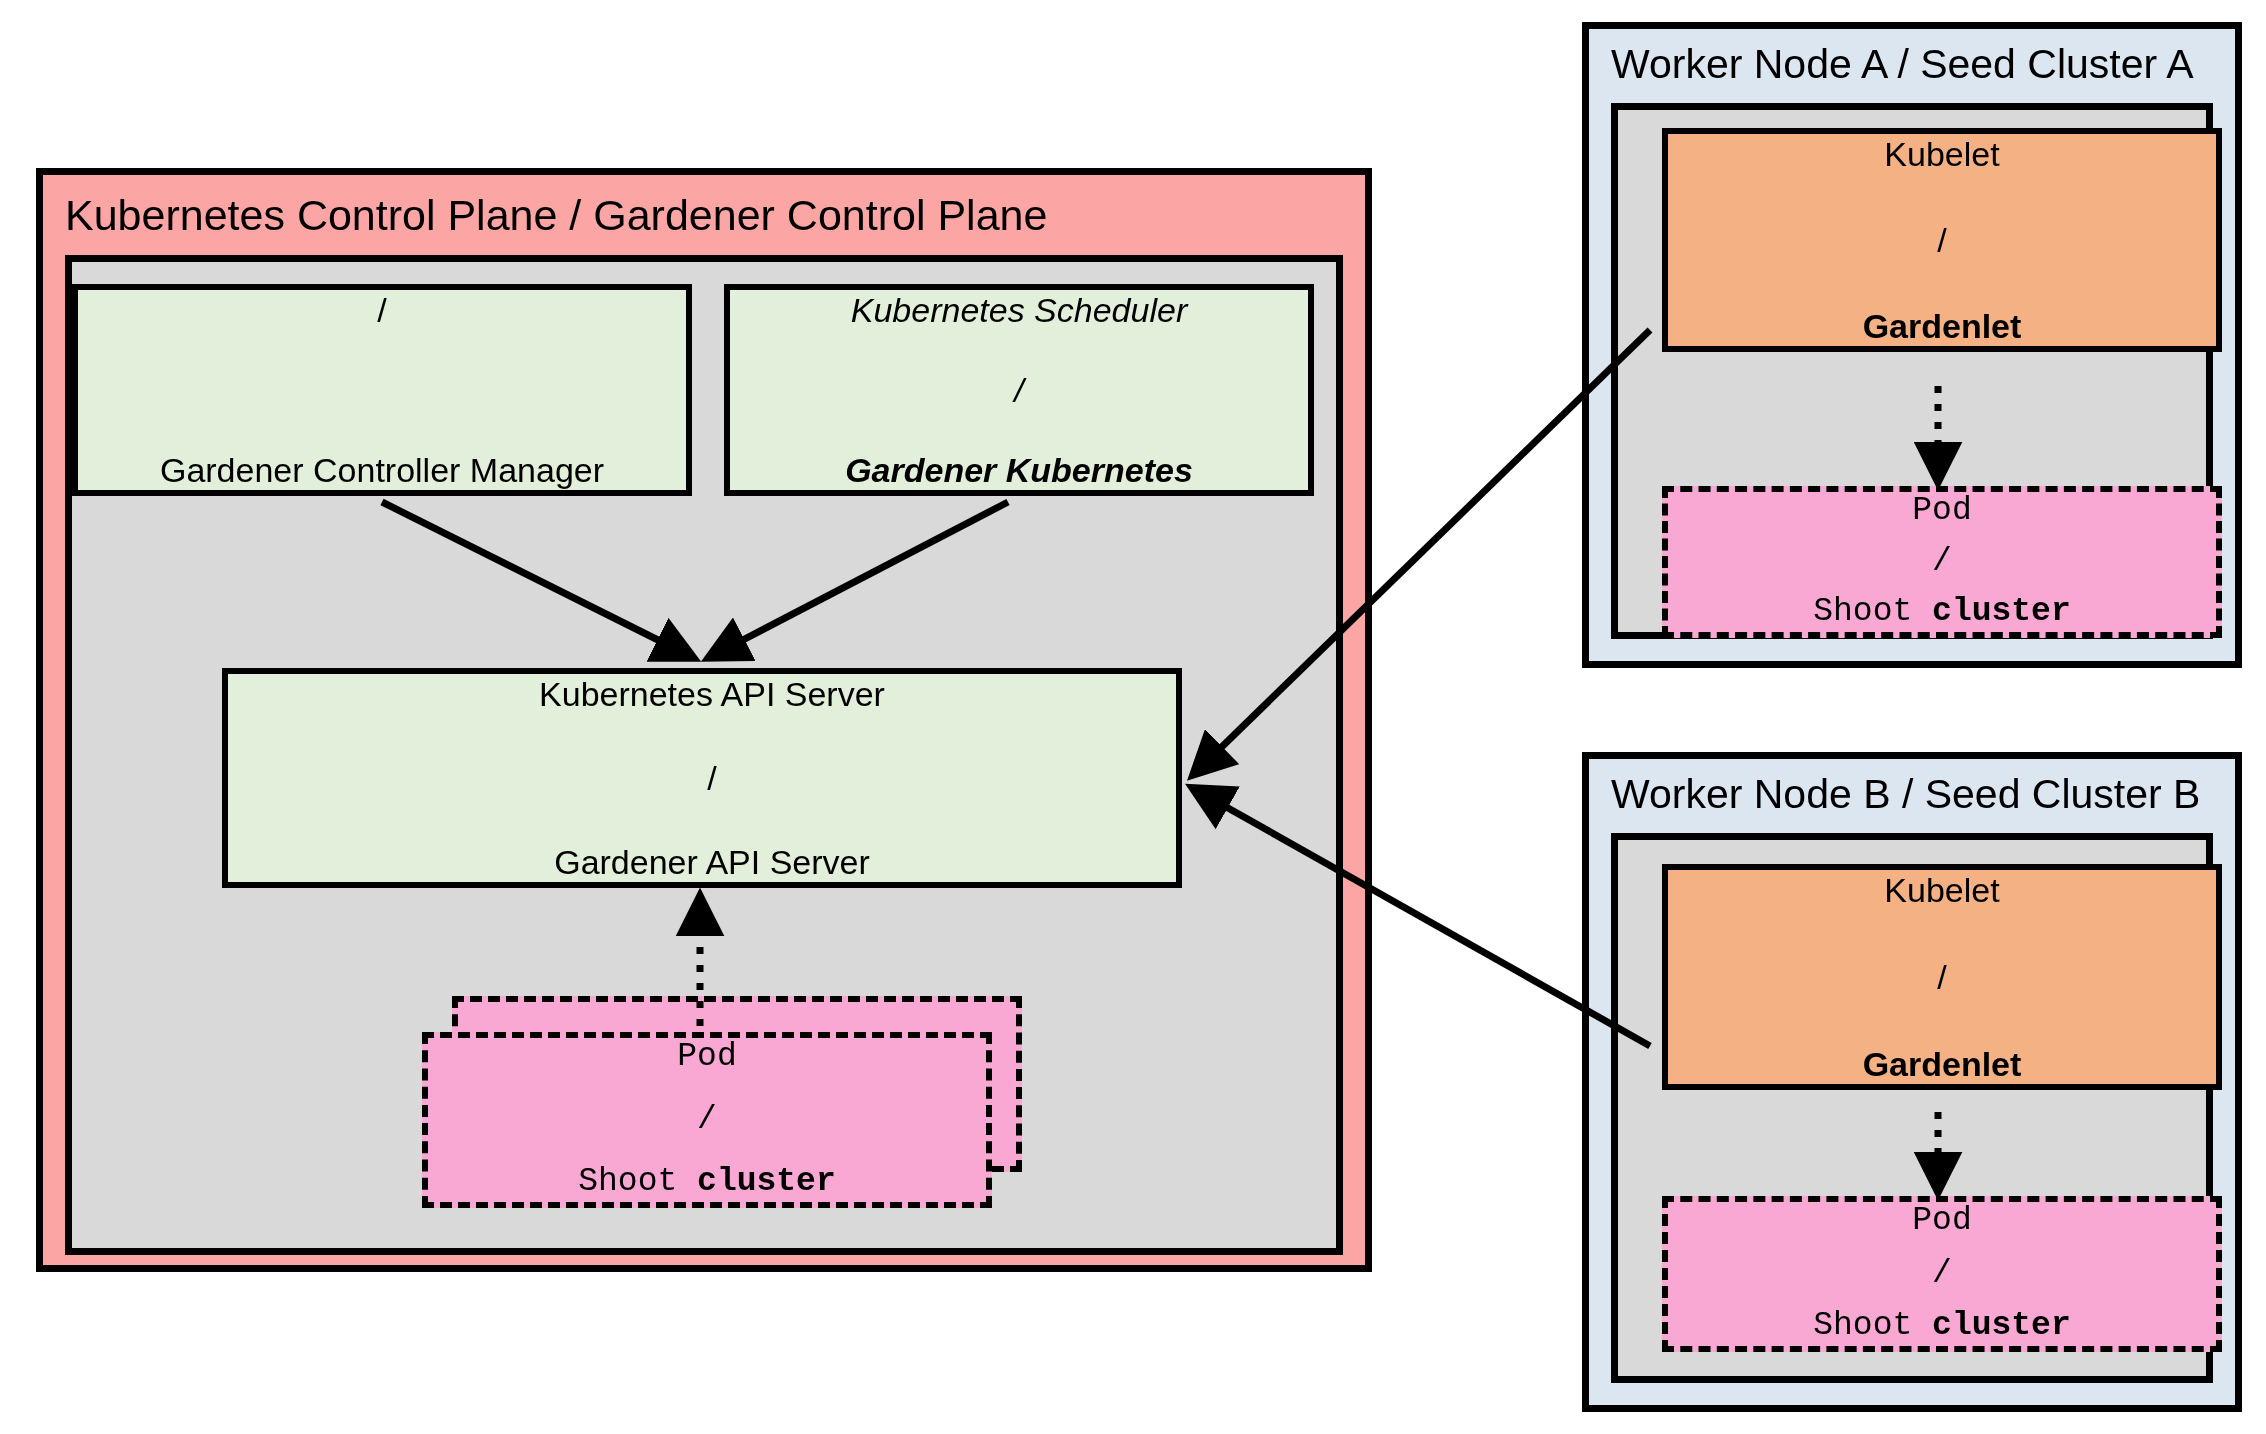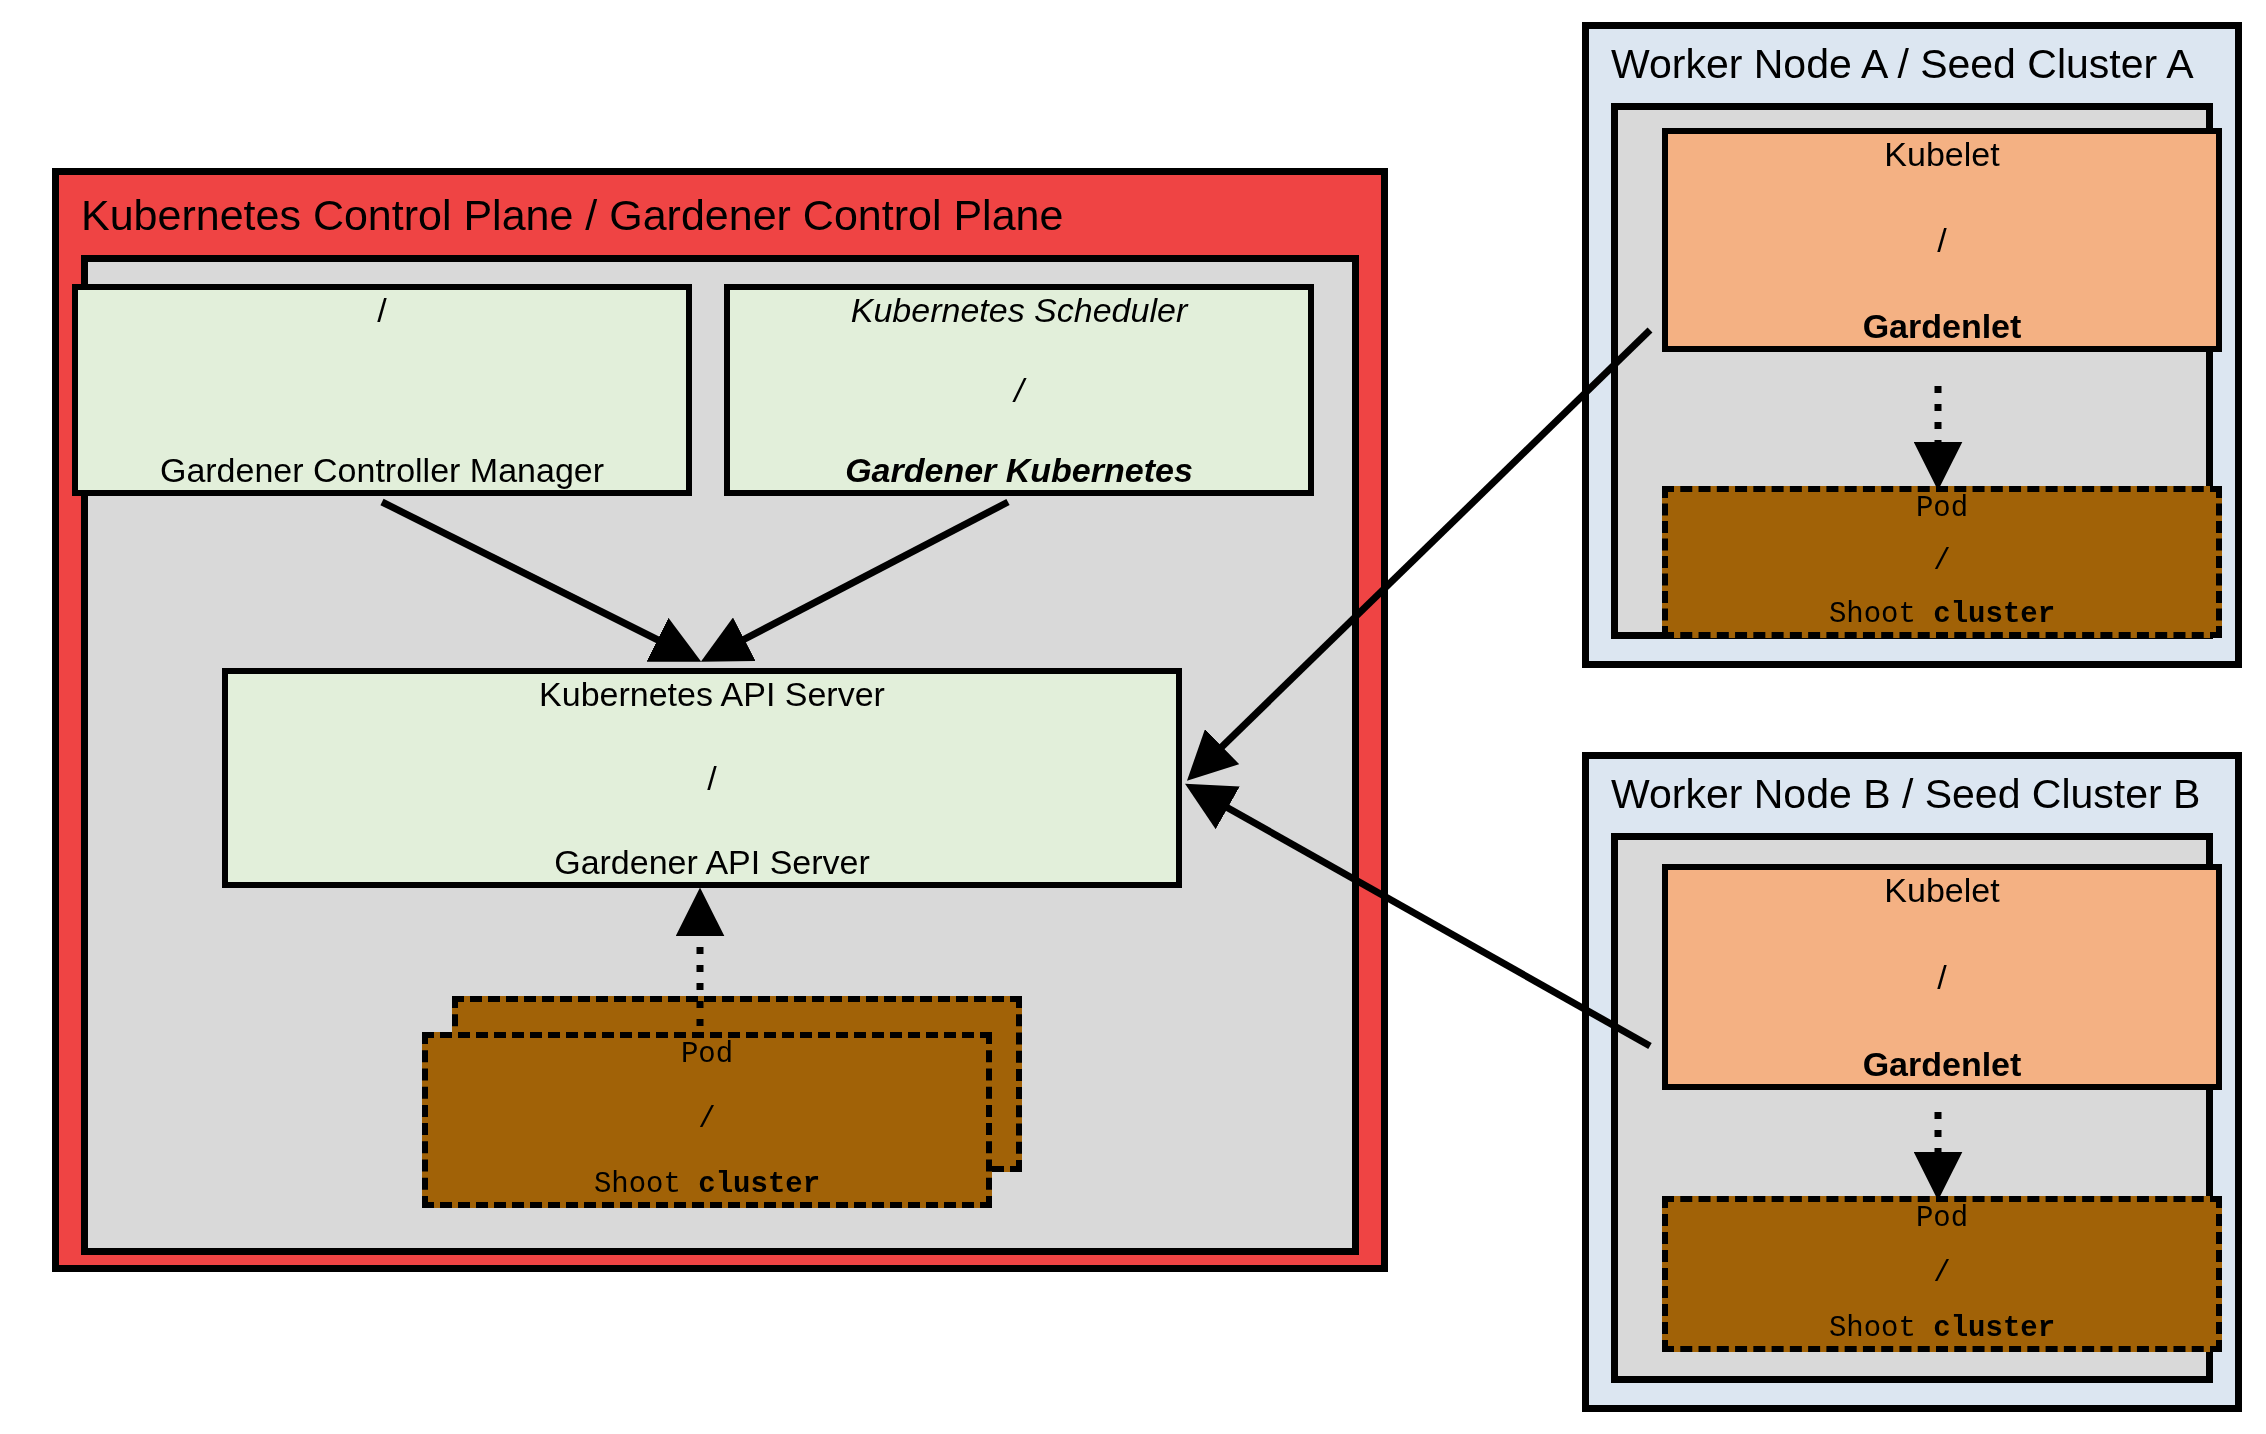--- a/index.html
+++ b/index.html
@@ -6,21 +6,21 @@
   body{width:2266px;height:1434px;position:relative;
        font-family:"Liberation Sans",sans-serif;color:#000;}
 
   #canvas{position:absolute;left:0;top:0;width:2266px;height:1434px;}
 
   .box{position:absolute;box-sizing:border-box;}
 
   
   .control-plane{
     left:36px;top:168px;width:1336px;height:1104px;
-    background:#ef4444;border:7px solid #000;margin-left:16px;
+    background:#fca5a5;border:7px solid #000;
   }
   .cp-title{
     position:absolute;left:22px;top:14px;
     font-size:43px;line-height:52px;white-space:nowrap;
   }
   .cp-inner{
     position:absolute;left:22px;top:80px;width:1278px;height:1000px;
     background:#d9d9d9;border:7px solid #000;box-sizing:border-box;
   }
 
@@ -40,22 +40,22 @@
 
   
   .node{
     position:absolute;box-sizing:border-box;
     display:flex;flex-direction:column;align-items:center;justify-content:space-between;
     text-align:center;line-height:1.18;
   }
   .green{background:#e2efda;border:6px solid #000;font-size:34px;}
   .orange{background:#f4b183;border:6px solid #000;font-size:34px;}
   .pod{
-    background:#a16207;border:6px dashed #000;
-    font-family:"Liberation Mono",monospace;font-size:29px;
+    background:#f9a8d4;border:6px dashed #000;
+    font-family:"Liberation Mono",monospace;font-size:33px;
   }
   .node .ln{display:block;white-space:nowrap;}
   .b{font-weight:bold;}
 
   
   .kcm  {left:72px; top:284px; width:620px; height:212px;}
   .ksch {left:724px;top:284px; width:590px; height:212px;font-style:italic;}
   .kapi {left:222px;top:668px; width:960px; height:220px;padding-left:20px;}
   .pod-back {left:452px;top:996px; width:570px;height:176px;}
   .pod-front{left:422px;top:1032px;width:570px;height:176px;}

